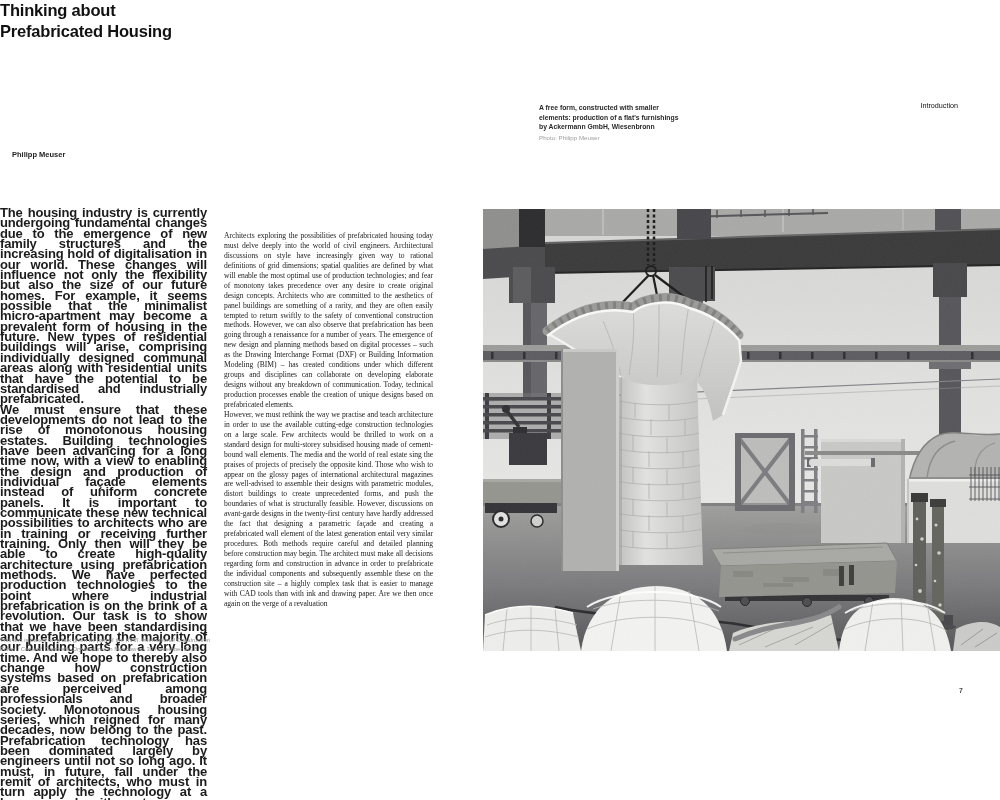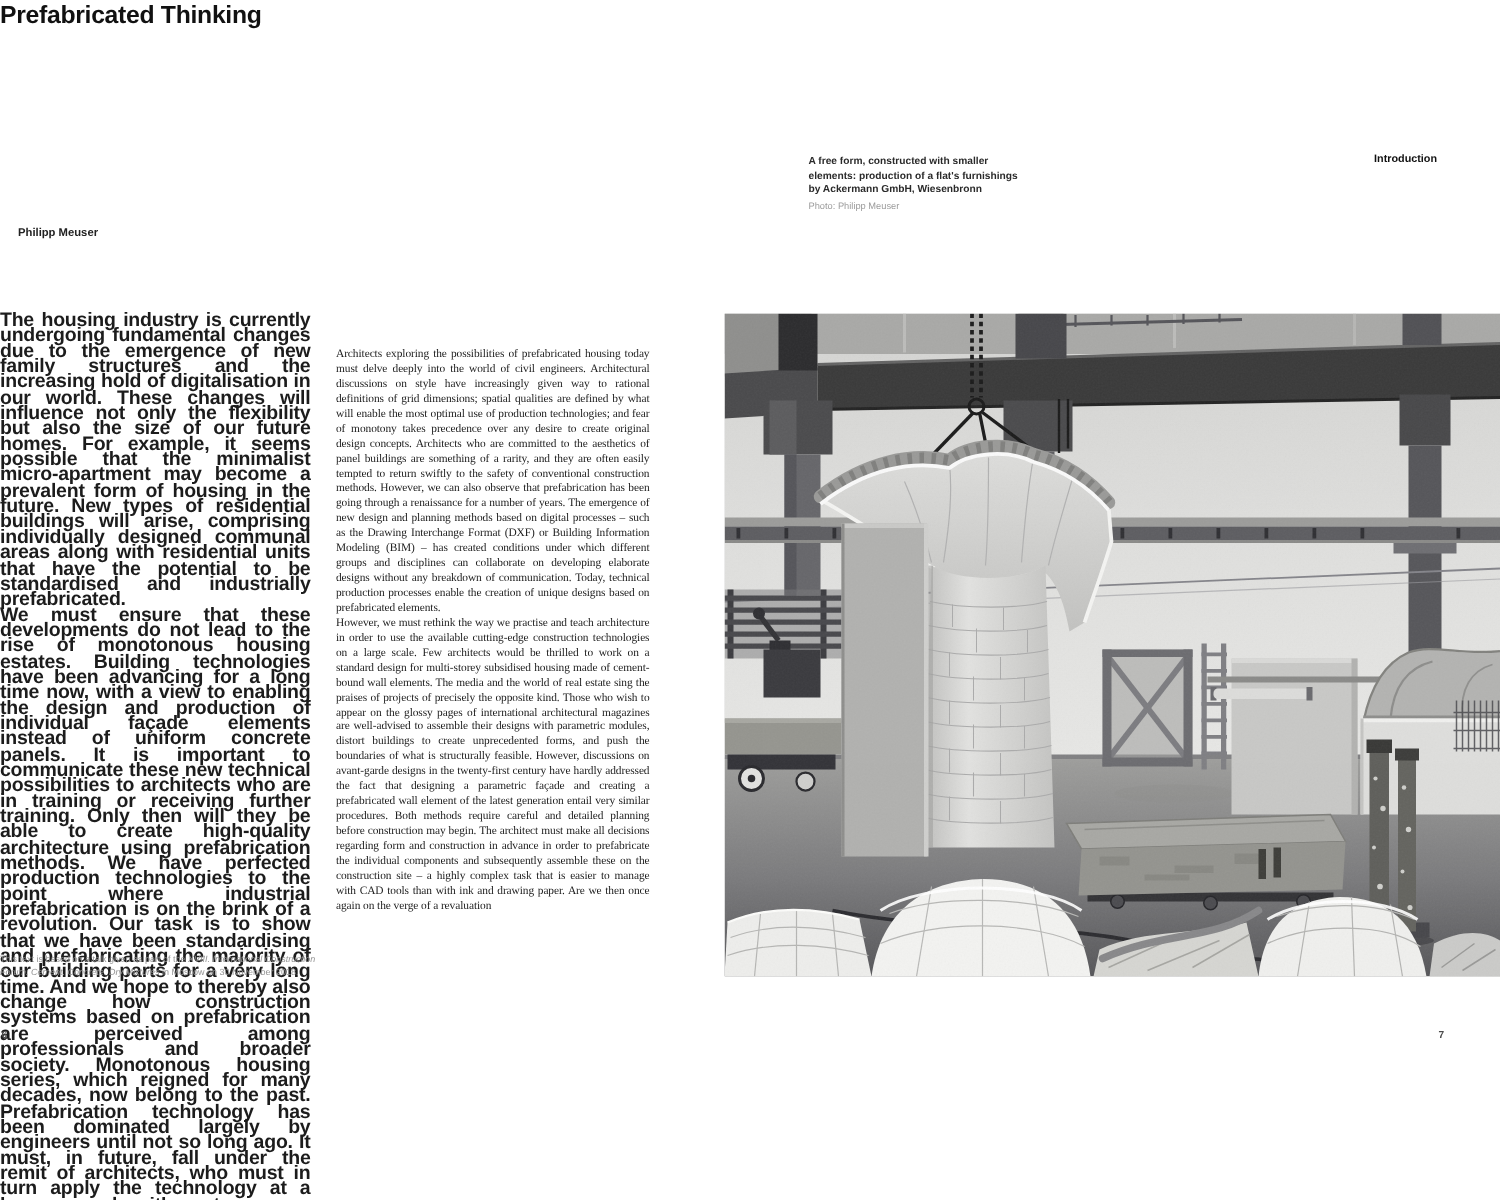--- a/index.html
+++ b/index.html
@@ -25,34 +25,35 @@
   
   .col2{left:224px;top:207px;width:209px;font-family:"Liberation Serif",serif;
         font-size:7.6px;line-height:9.93px;letter-spacing:-0.05px;
         text-align:justify;color:#1c1c1c;margin-top:24px;}
   .col2 p{margin:0;}
 
   
   .caption{left:539px;top:103px;width:190px;font-size:6.8px;line-height:9.7px;
            font-weight:600;color:#2a2a2a;}
   .credit{margin-top:1px;font-size:6.2px;font-weight:400;color:#9c9c9c;}
-  .intro{top:101px;right:42px;font-size:7.2px;font-weight:700;color:#111;}
+  .intro{top:101px;right:42px;font-size:7.2px;font-weight:400;color:#111;}
 
   
   .photo{left:483px;top:209px;width:517px;height:442px;overflow:hidden;
          background:#dedede;}
   .photo svg{display:block;}
 
   h1,h2,p,div{-moz-osx-font-smoothing:grayscale;}
 </style>
 </head>
 <body>
 
 <div class="abs title">
-  <div>Prefabricated Thinking</div>
+  <div>Thinking about</div>
+  <div>Prefabricated Housing</div>
 </div>
 
 <div class="abs author">Philipp Meuser</div>
 
 <div class="abs col1">
   <p>The housing industry is currently undergoing fundamental changes due to the emergence of new family structures and the increasing hold of digitalisation in our world. These changes will influence not only the flexibility but also the size of our future homes. For example, it seems possible that the minimalist micro-apartment may become a prevalent form of housing in the future. New types of residential buildings will arise, comprising individually designed communal areas along with residential units that have the potential to be standardised and industrially prefabricated.</p>
   <p>We must ensure that these developments do not lead to the rise of monotonous housing estates. Building technologies have been advancing for a long time now, with a view to enabling the design and production of individual façade elements instead of uniform concrete panels. It is important to communicate these new technical possibilities to architects who are in training or receiving further training. Only then will they be able to create high-quality architecture using prefabrication methods. We have perfected production technologies to the point where industrial prefabrication is on the brink of a revolution. Our task is to show that we have been standardising and prefabricating the majority of our building parts for a very long time. And we hope to thereby also change how construction systems based on prefabrication are perceived among professionals and broader society. Monotonous housing series, which reigned for many decades, now belong to the past. Prefabrication technology has been dominated largely by engineers until not so long ago. It must, in future, fall under the remit of architects, who must in turn apply the technology at a humane scale with contemporary, expressive design forms.</p>
 </div>
 
 <div class="abs footnote"><span>This text is based on a talk given as part of the </span><span class="it">XVIII. International Construction Forum: Cement. Concrete. Dry Mixtures</span><span> in Moscow on 30 November 2018.</span></div>

